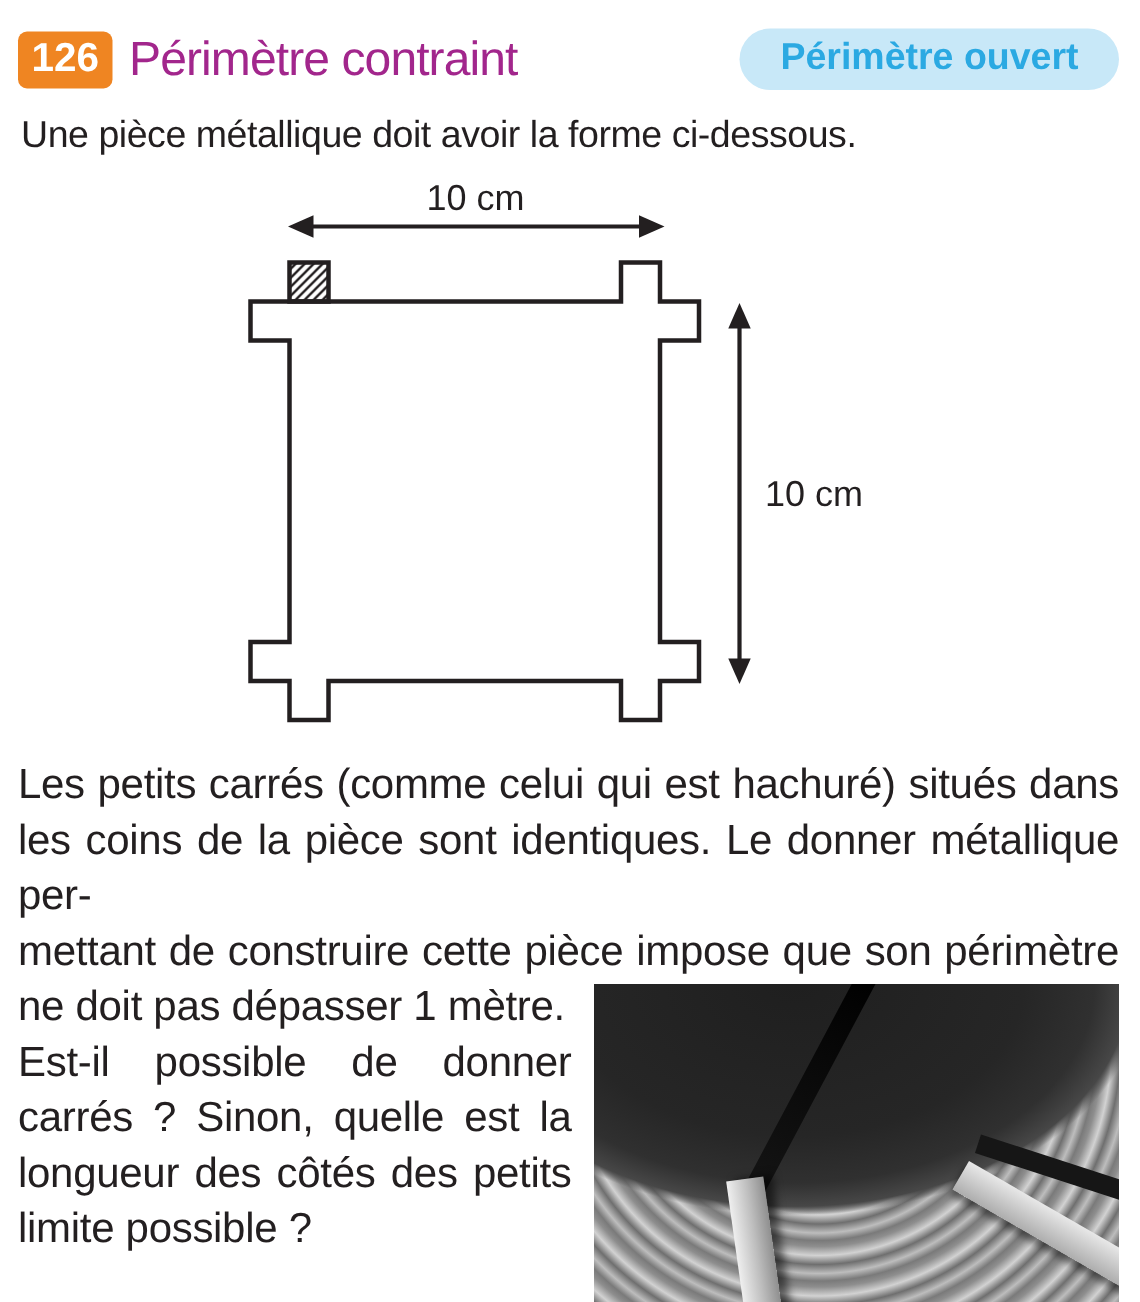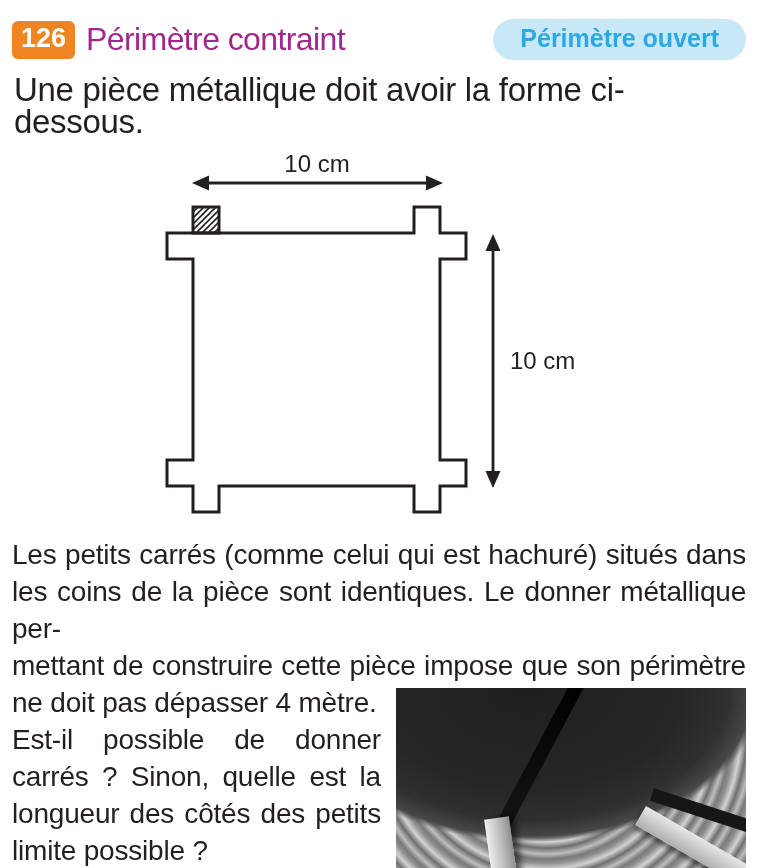--- a/index.html
+++ b/index.html
@@ -27,21 +27,21 @@
     color:var(--title);font-size:32px;font-weight:normal;
     letter-spacing:-0.6px;margin-left:11px;white-space:nowrap;
   }
   .tag{
     margin-left:auto;background:var(--tag-bg);color:var(--tag-text);
     font-weight:bold;font-size:25px;line-height:1;
     padding:7px 27px 9px;border-radius:22px;white-space:nowrap;
   }
 
   
-  .intro{margin:14px 0 0 2px;font-size:33px;line-height:32px;letter-spacing:-0.3px;}
+  .intro{margin:14px 0 0 2px;font-size:25px;line-height:32px;letter-spacing:-0.3px;}
 
   
   .fig{display:block;margin:3px 0 0 138px;}
   .fig text{font-family:"Liberation Sans",sans-serif;font-size:24px;fill:var(--ink);}
   .fig .outline{fill:none;stroke:var(--ink);stroke-width:3;stroke-linejoin:miter;}
   .fig .dim-line{stroke:var(--ink);stroke-width:2.8;}
   .fig .dim-head{fill:var(--ink);stroke:none;}
   .fig .hatchsq{fill:url(#hatch);stroke:var(--ink);stroke-width:3;}
   .hatchline{stroke:var(--ink);stroke-width:1.6;fill:none;}
 
@@ -135,20 +135,20 @@
 
     <div class="photo">
       <div class="rings"></div>
       <div class="core"></div>
       <div class="slit"></div>
       <div class="notch"></div>
       <div class="strap-right"></div>
       <div class="strap-left"></div>
     </div>
 
-    <div class="pline">ne doit pas dépasser 4 mètre.</div>
+    <div class="pline">ne doit pas dépasser 1 mètre.</div>
     <div class="pline jline">Est-il possible de donner</div>
     <div class="pline jline">carrés ? Sinon, quelle est la</div>
     <div class="pline jline">longueur des côtés des petits</div>
     <div class="pline">limite possible ?</div>
   </div>
 
 </div>
 
 </body></html>

